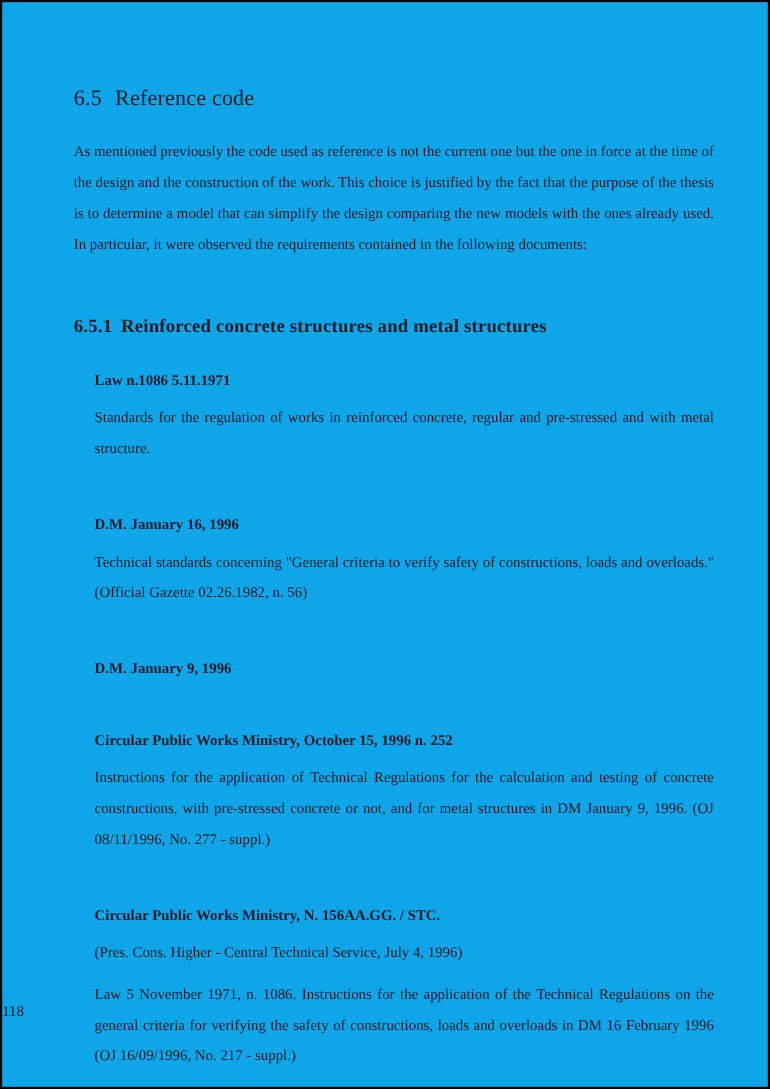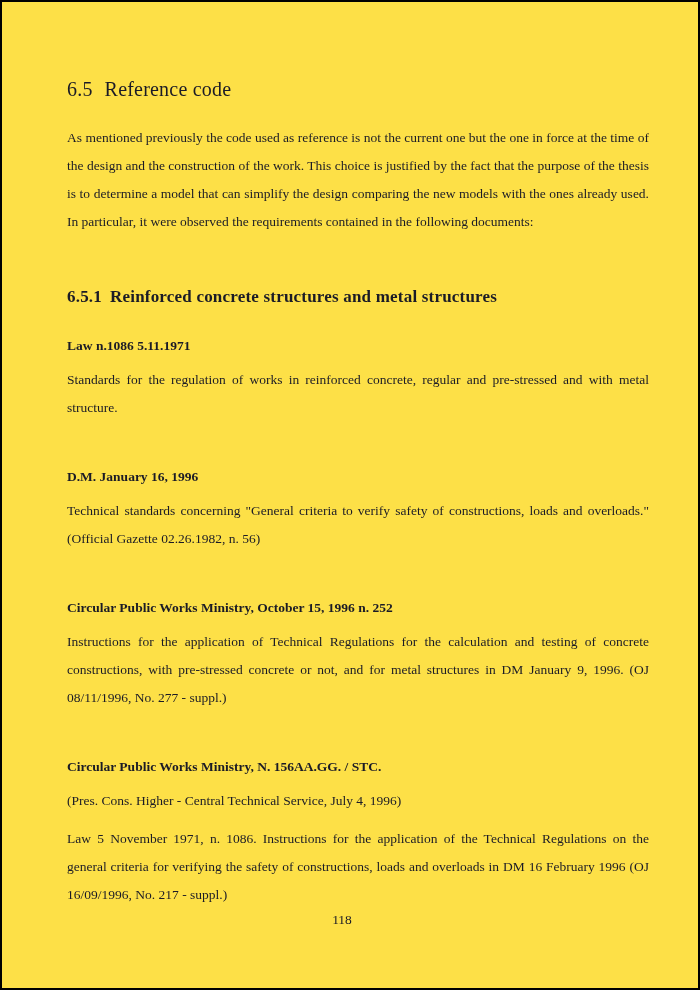--- a/index.html
+++ b/index.html
@@ -6,21 +6,21 @@
   body {
     width: 700px; height: 990px;
     background: #000;
     font-family: "Liberation Serif", "DejaVu Serif", serif;
     position: relative;
     overflow: hidden;
   }
   .page {
     position: absolute;
     left: 2px; top: 2px; right: 2px; bottom: 2px;
-    background: #fde047;
+    background: #0ea5e9;
     color: #1b1b26;
     padding: 76px 49px 0 65px;
     box-sizing: border-box;
   }
   h1.sec {
     font-size: 20px;
     font-weight: normal;
     margin: 0;
     letter-spacing: 0.2px;
   }
@@ -40,26 +40,26 @@
     text-justify: inter-word;
   }
   p.intro { margin-top: 23px; }
   p.entry-heading {
     font-size: 13.5px;
     line-height: 21px;
     font-weight: bold;
     margin: 0;
     text-align: left;
   }
-  .entry { margin-top: 44px; }
+  .entry { margin-top: 44px; margin-left: 19px; }
   .entry.first { margin-top: 28px; }
   .footer {
     position: absolute;
     top: 910px; left: 0; right: 16px;
-    text-align: center;
+    text-align: left;
     font-size: 13.5px;
     color: #1b1b26;
   }
 </style>
 </head>
 <body>
 
 <div class="page">
 
   <h1 class="sec"><span class="num">6.5</span><span>Reference code</span></h1>
@@ -72,20 +72,21 @@
     <p class="entry-heading">Law n.1086 5.11.1971</p>
     <p class="body">Standards for the regulation of works in reinforced concrete, regular and pre-stressed and with metal structure.</p>
   </div>
 
   <div class="entry">
     <p class="entry-heading">D.M. January 16, 1996</p>
     <p class="body">Technical standards concerning "General criteria to verify safety of constructions, loads and overloads." (Official Gazette 02.26.1982, n. 56)</p>
   </div>
 
   <div class="entry">
+    <p class="entry-heading">D.M. January 9, 1996</p>
   </div>
 
   <div class="entry">
     <p class="entry-heading">Circular Public Works Ministry, October 15, 1996 n. 252</p>
     <p class="body">Instructions for the application of Technical Regulations for the calculation and testing of concrete constructions, with pre-stressed concrete or not, and for metal structures in DM January 9, 1996. (OJ 08/11/1996, No. 277 - suppl.)</p>
   </div>
 
   <div class="entry">
     <p class="entry-heading">Circular Public Works Ministry, N. 156AA.GG. / STC.</p>
     <p class="body">(Pres. Cons. Higher - Central Technical Service, July 4, 1996)</p>

